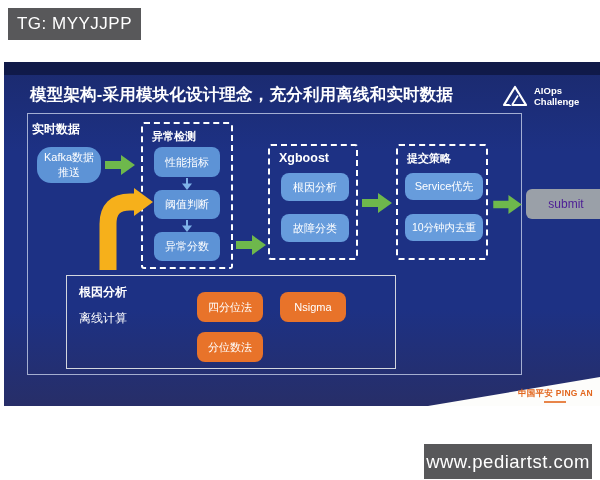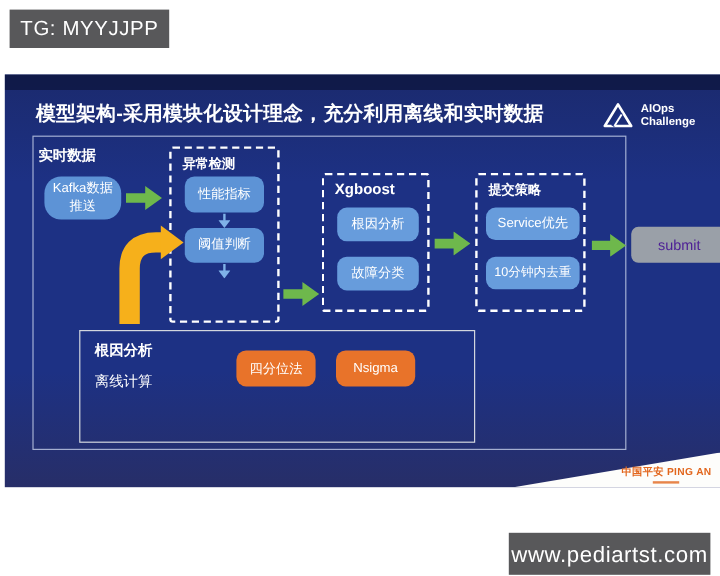--- a/index.html
+++ b/index.html
@@ -134,20 +134,23 @@
         <line x1="5" y1="0" x2="5" y2="6" stroke="#7fb2e8" stroke-width="2"></line>
         <polygon points="0,5.5 10,5.5 5,12" fill="#7fb2e8"></polygon>
       </svg>
       <div class="node-blue" style="left:11px; top:66px; width:66px; height:29px;">
         <span>阈值判断</span>
       </div>
       <svg class="svg-abs" style="left:39px; top:96px;" width="10" height="12" viewBox="0 0 10 12">
         <line x1="5" y1="0" x2="5" y2="6" stroke="#7fb2e8" stroke-width="2"></line>
         <polygon points="0,5.5 10,5.5 5,12" fill="#7fb2e8"></polygon>
       </svg>
+      <div class="node-blue" style="left:11px; top:108px; width:66px; height:29px;">
+        <span>异常分数</span>
+      </div>
     </div>
 
     <svg class="svg-abs" style="left:84px; top:124px;" width="70" height="84" viewBox="0 0 70 84">
       <path d="M 20 84 L 20 38 Q 20 16 42 16 L 47 16" fill="none" stroke="#f6b01b" stroke-width="17" stroke-linejoin="round"></path>
       <polygon points="46,2 46,30 65,16" fill="#f6b01b"></polygon>
     </svg>
 
     <svg class="svg-abs" style="left:232px; top:173px;" width="30" height="20" viewBox="0 0 30 20">
       <polygon points="0,6 16,6 16,0 30,10 16,20 16,14 0,14" fill="#6eb84c"></polygon>
     </svg>
@@ -186,20 +189,23 @@
 
     <div class="history-frame">
       <div class="history-title">根因分析</div>
       <div class="history-sub">离线计算</div>
       <div class="node-orange" style="left:130px; top:16px; width:66px; height:30px;">
         <span>四分位法</span>
       </div>
       <div class="node-orange" style="left:213px; top:16px; width:66px; height:30px;">
         <span>Nsigma</span>
       </div>
+      <div class="node-orange" style="left:130px; top:56px; width:66px; height:30px;">
+        <span>分位数法</span>
+      </div>
     </div>
 
     <svg class="pingan-wedge" viewBox="0 0 172 29" preserveAspectRatio="none">
       <polygon points="0,29 172,0 172,29" fill="#fdfdfb"></polygon>
     </svg>
     <div class="pingan-logo">
       <div>中国平安 PING AN</div>
       <div class="pingan-subline"></div>
     </div>
   </div>

